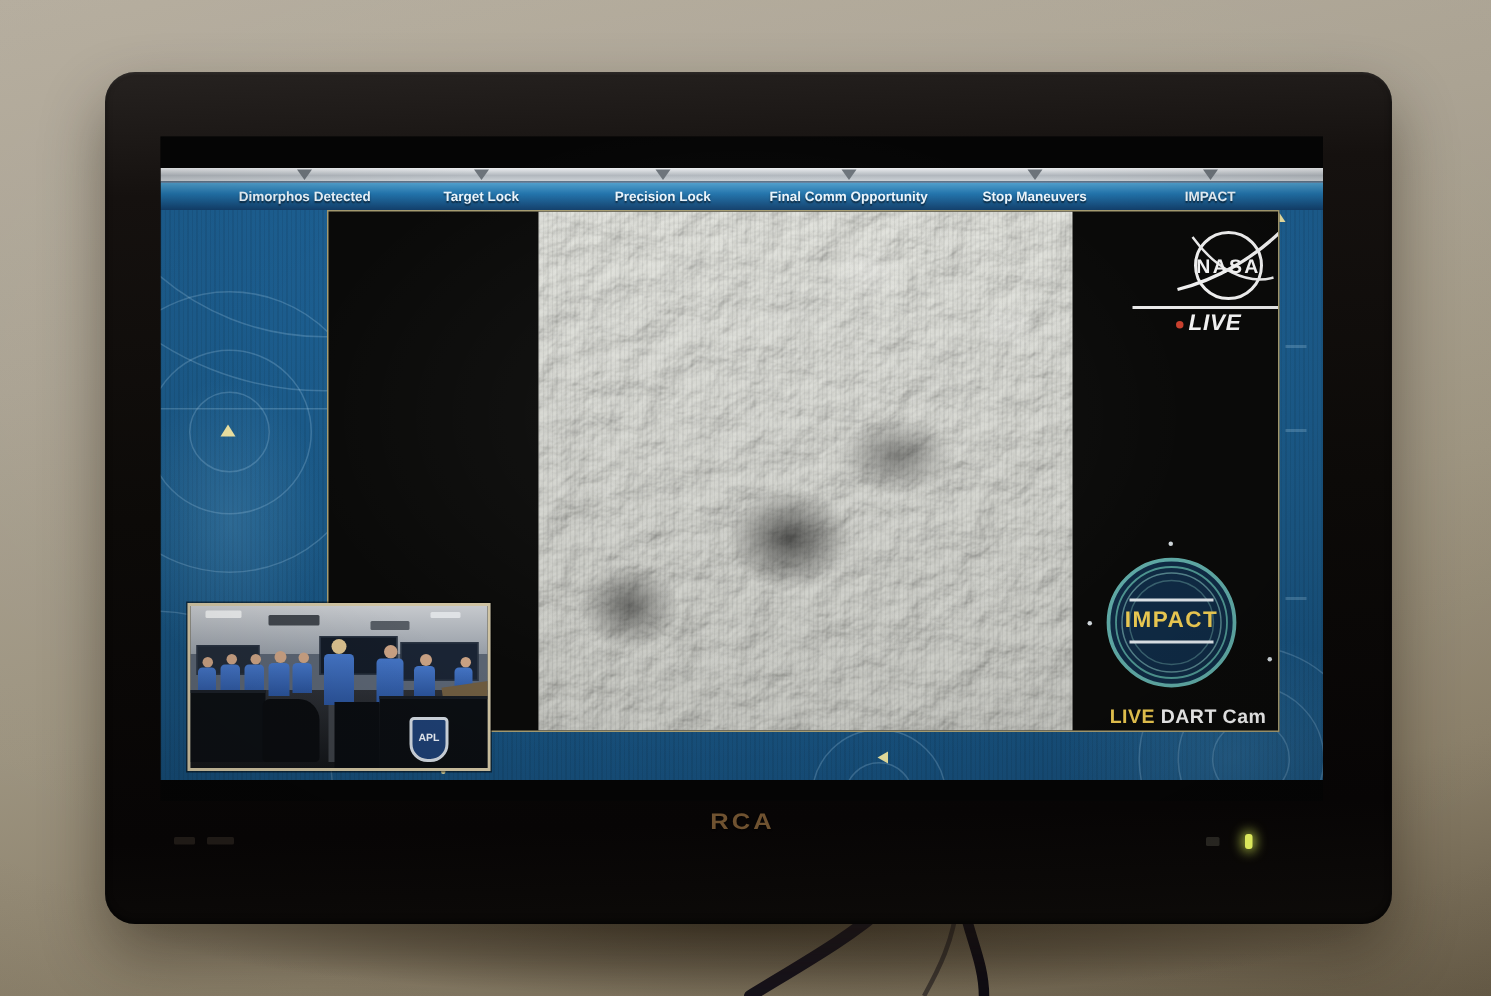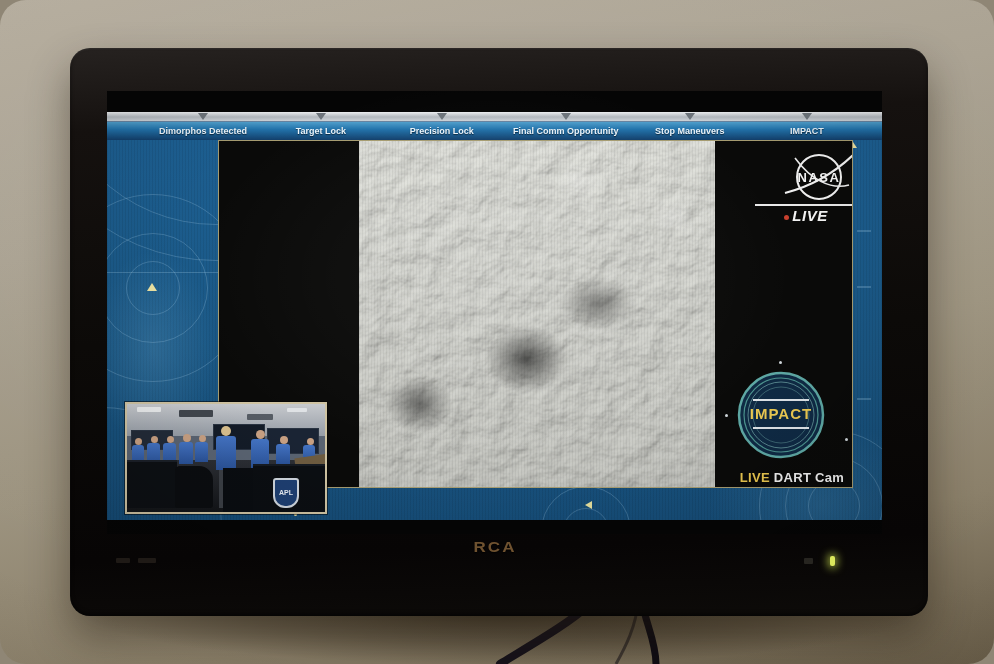--- a/index.html
+++ b/index.html
@@ -1,18 +1,18 @@
 <!DOCTYPE html>
 <html><head>
 <meta charset="utf-8">
 <style>
   html,body{margin:0;padding:0;background:#8f8675;}
   #stage{position:relative;width:994px;height:664px;overflow:hidden;
          font-family:"Liberation Sans",sans-serif;
-         background:linear-gradient(168deg,#b5ad9e 0%,#aaa292 30%,#9c937f 58%,#8a7f69 80%,#665b47 100%);border-radius:26px;}
+         background:linear-gradient(168deg,#b5ad9e 0%,#aaa292 30%,#9c937f 58%,#8a7f69 80%,#665b47 100%);}
   .abs{position:absolute;}
   
   #vignette{left:0;top:0;width:994px;height:664px;
     background:radial-gradient(140% 120% at 50% 35%, rgba(255,255,255,0.05) 0%, rgba(0,0,0,0) 55%, rgba(55,45,30,0.28) 100%);}
   #tv-shadow{left:85px;top:592px;width:830px;height:72px;
     background:radial-gradient(ellipse at 50% 25%, rgba(25,17,6,0.6) 0%, rgba(25,17,6,0.25) 45%, rgba(0,0,0,0) 72%);}
   
   #tv{left:70px;top:48px;width:858px;height:568px;border-radius:20px;
     background:linear-gradient(178deg,#262220 0%,#15110f 14%,#0c0a08 50%,#070505 86%,#0d0b09 100%);
     box-shadow:0 20px 42px rgba(30,22,10,0.45), inset 0 1px 2px rgba(255,255,255,0.07), inset 0 -2px 4px rgba(0,0,0,0.6);}

